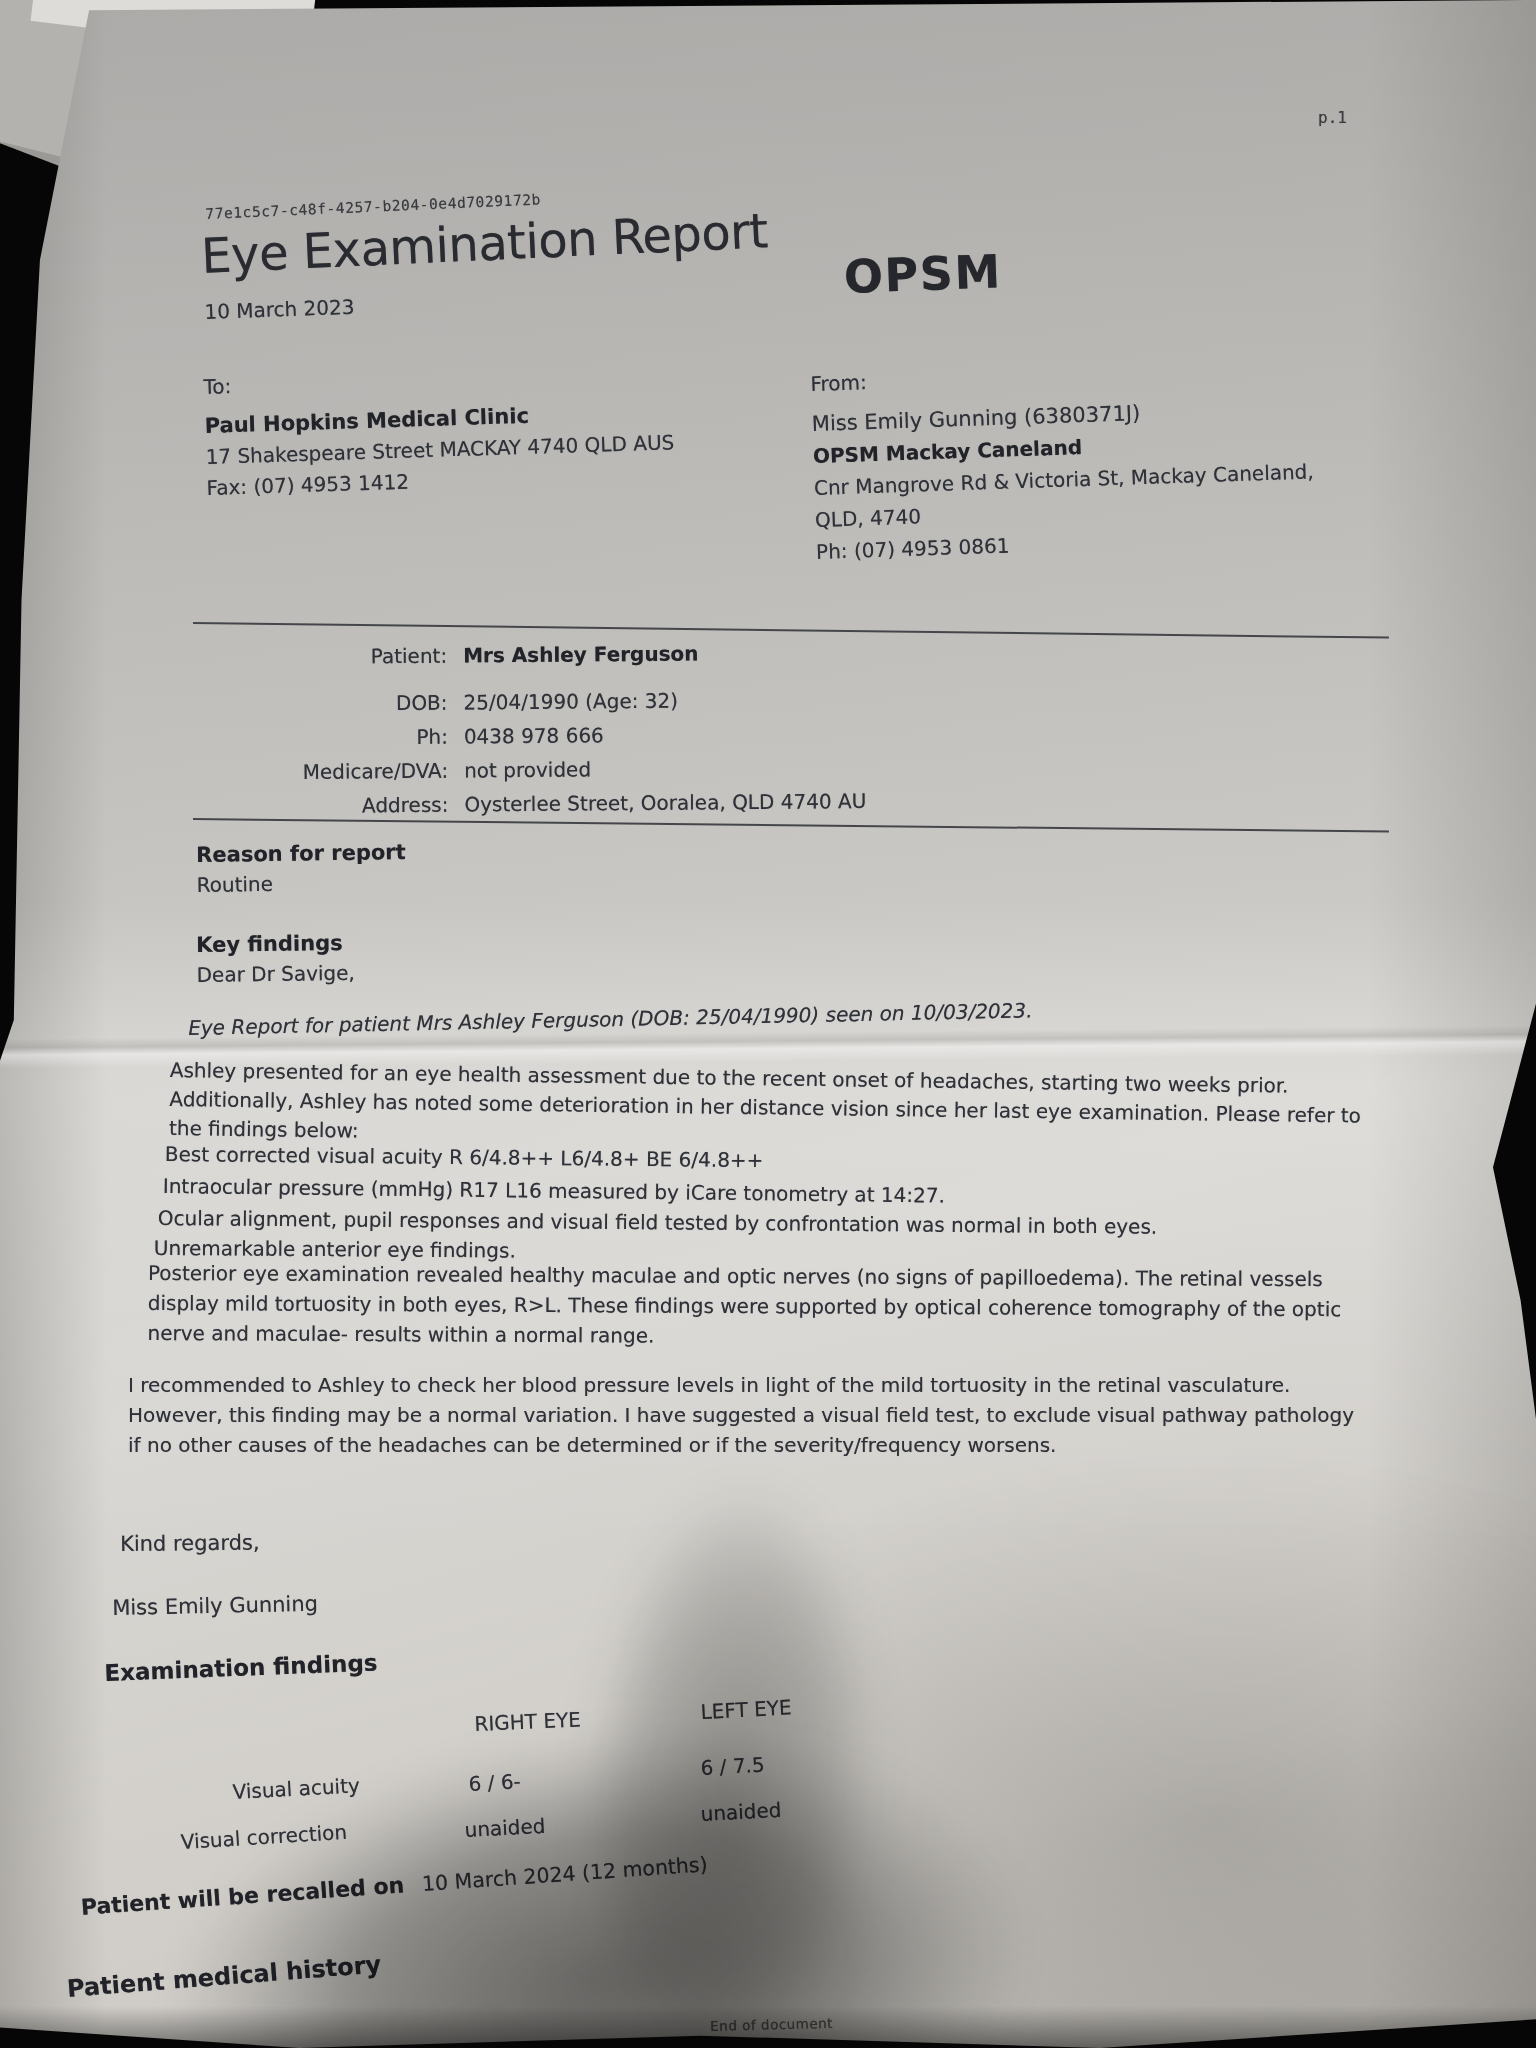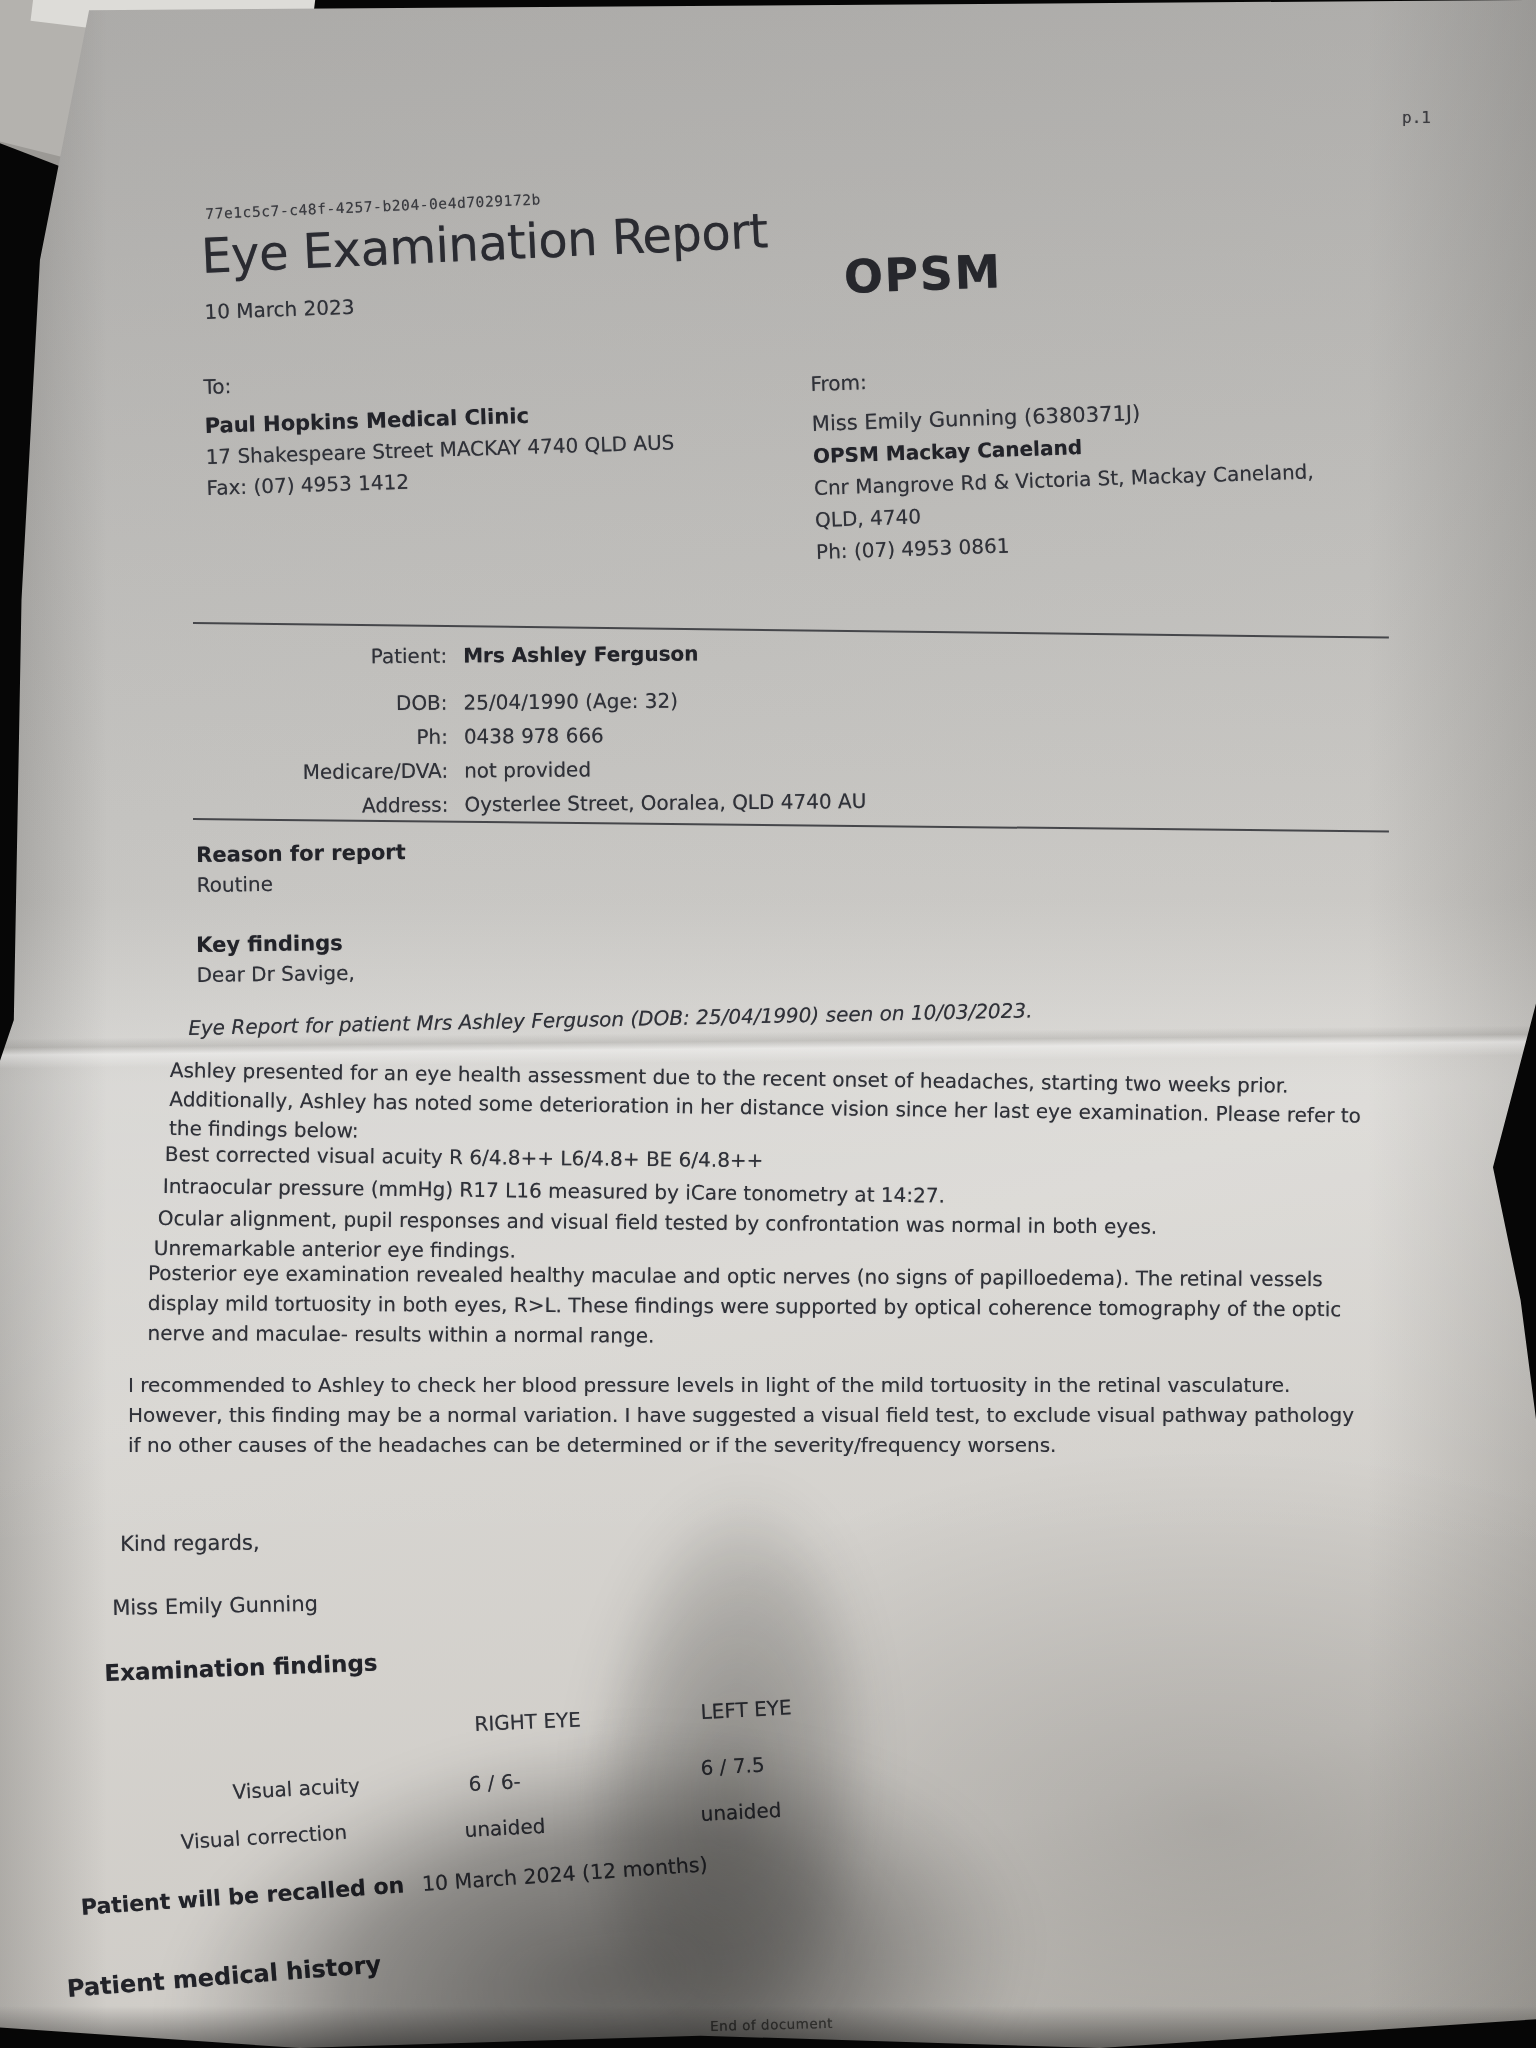--- a/index.html
+++ b/index.html
@@ -51,21 +51,21 @@
   }
   .bottom-edge{
     position:absolute;left:0;top:2006px;width:1536px;height:42px;pointer-events:none;
     background:linear-gradient(180deg, transparent, rgba(0,0,0,0.45));
   }
   
   .tb{position:absolute;transform-origin:left top;color:#2f3138;
       text-shadow:0 0 0.7px rgba(47,49,56,0.55);}
   .mono{font-family:"DejaVu Sans Mono","Liberation Mono",monospace;}
   .b{font-weight:bold;color:#222329;}
-  .page-number{left:1402px;top:108px;font-size:16px;color:#3c3c40;}
+  .page-number{left:1318px;top:108px;font-size:16px;color:#3c3c40;}
   .doc-id{left:205px;top:206px;font-size:14.5px;letter-spacing:0.6px;color:#3a3b40;transform:rotate(-2.5deg);}
   .doc-title{left:200px;top:228px;font-size:48px;letter-spacing:-0.5px;color:#2a2b31;transform:rotate(-2.6deg);white-space:nowrap;}
   .doc-date{left:204px;top:300px;font-size:20px;transform:rotate(-2deg);}
   .opsm{left:843px;top:250px;font-size:46px;font-weight:bold;letter-spacing:1.5px;color:#26272c;transform:rotate(-2deg);}
   .to-block{left:203px;top:372px;font-size:20px;line-height:31px;transform:rotate(-1.8deg);}
   .to-block .name{font-size:21px;}
   .from-block{left:810px;top:368px;font-size:20px;line-height:32px;transform:rotate(-1.9deg);}
   .from-block .name{font-size:21px;}
   .gap8{height:8px;}
   .rule{position:absolute;height:2px;background:#45464a;transform-origin:left top;}

